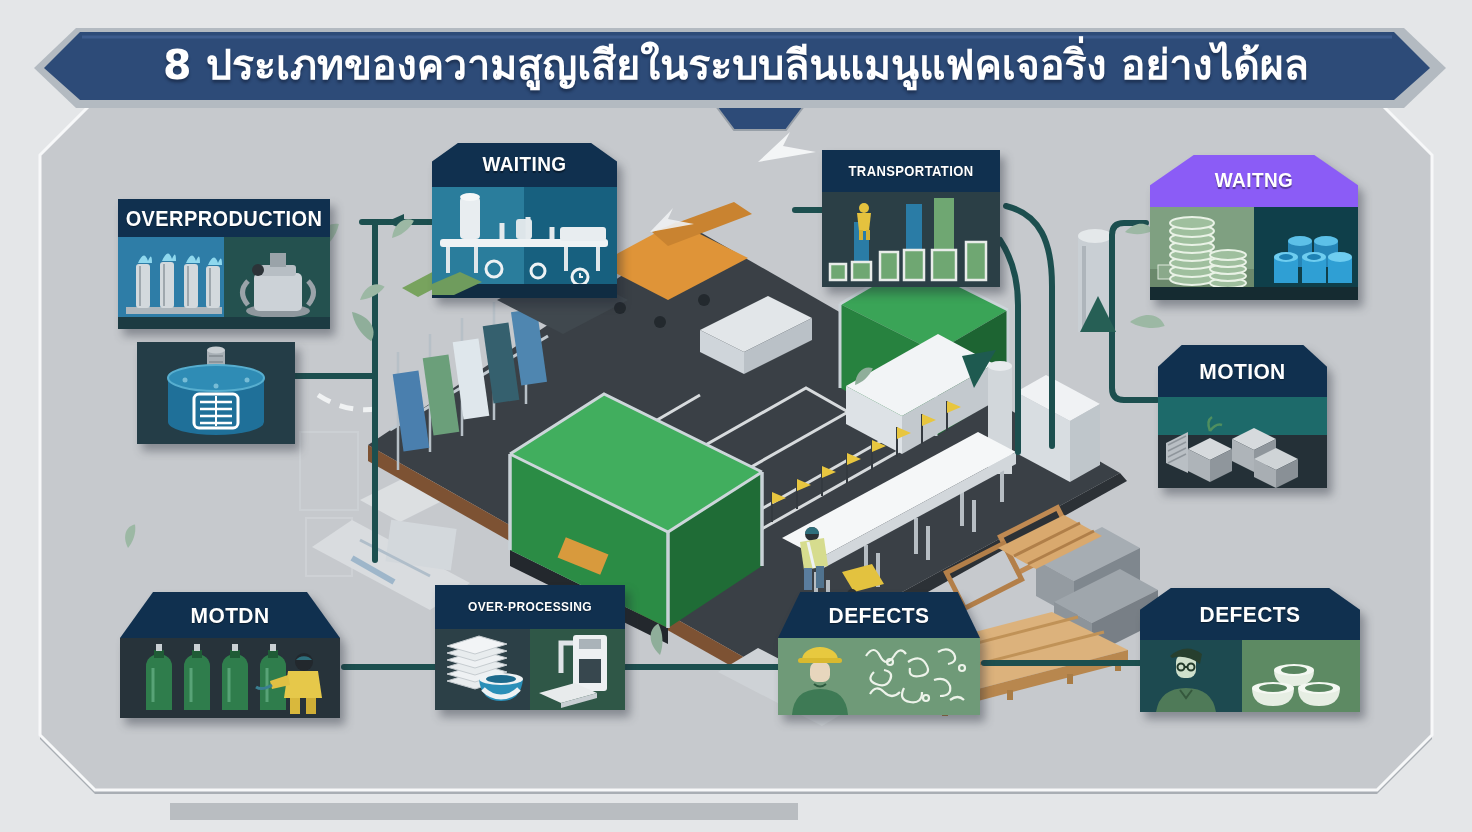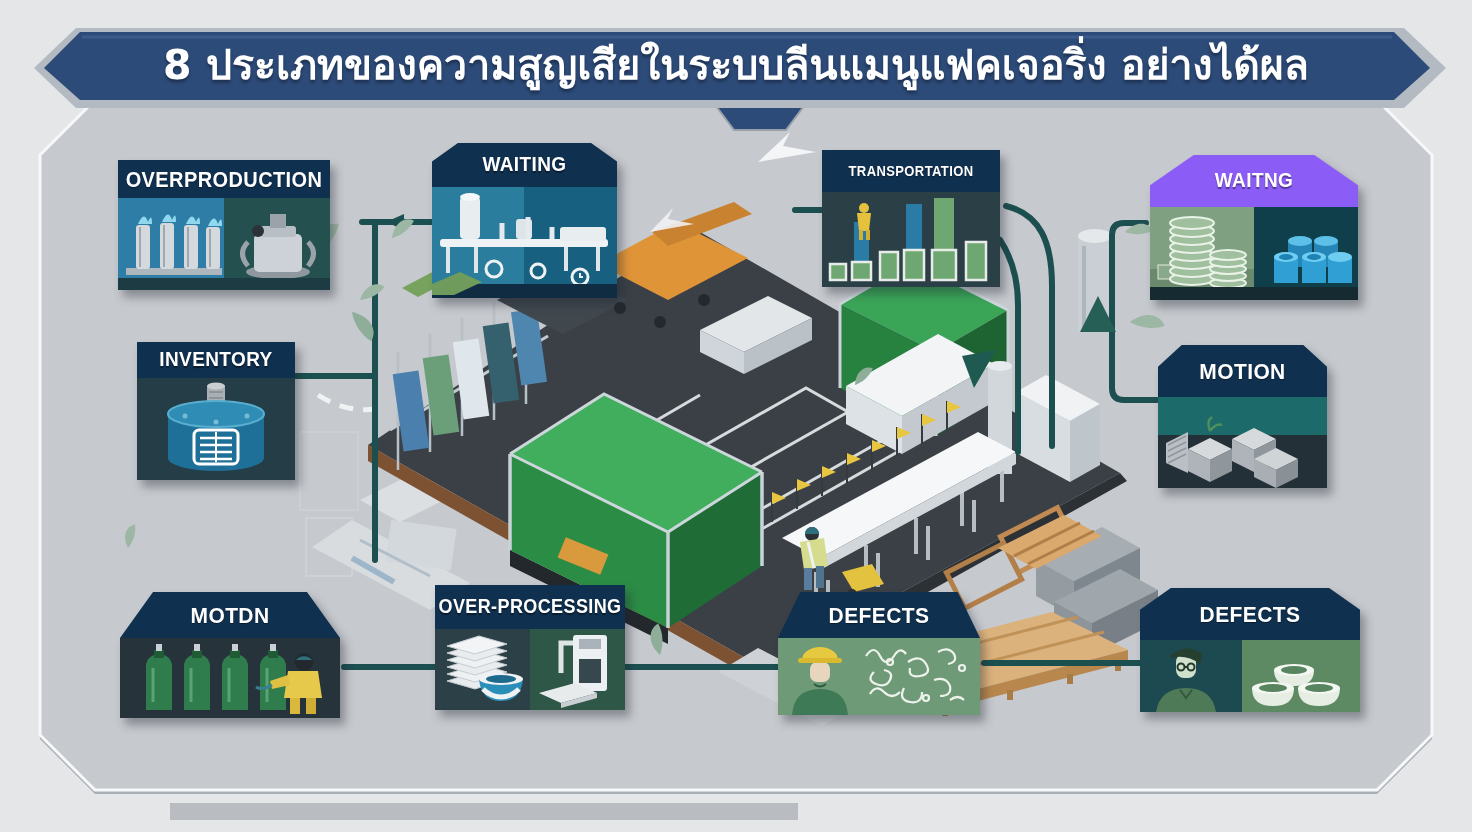--- a/index.html
+++ b/index.html
@@ -206,21 +206,21 @@
     <use href="#leafP" fill="#9cb8a4" transform="translate(128,548) rotate(-60) scale(.7)"></use>
   </g>
 
   <polygon points="758,162 816,152 783,146 790,132" fill="#f3f5f6"></polygon>
   <polygon points="650,232 694,224 668,219 673,208" fill="#eef1f3" opacity=".9"></polygon>
 </svg>
 
 <div class="banner-text">8 ประเภทของความสูญเสียในระบบลีนแมนูแฟคเจอริ่ง อย่างได้ผล</div>
 
 <div class="box" style="left:118px;top:160px;width:212px;height:130px;">
-  <div class="hdr" style="height:38px;font-size:20px;">
+  <div class="hdr" style="height:38px;font-size:20px;margin-top:39px;">
     <span>OVERPRODUCTION</span>
   </div>
   <div class="body">
     <svg width="212" height="92" viewBox="0 0 212 92">
       <rect width="106" height="92" fill="#2e7da7"></rect>
       <rect x="106" width="106" height="92" fill="#24514f"></rect>
       <rect x="8" y="70" width="96" height="7" fill="#aeb7bd"></rect>
       <g>
         <path d="M20,26 q6,-14 10,-2 q4,-10 4,2 z" fill="#8fd8ee"></path>
         <path d="M44,24 q6,-14 10,-2 q4,-10 4,2 z" fill="#8fd8ee"></path>
@@ -332,23 +332,20 @@
             <ellipse cx="190" cy="50" rx="12" ry="5" fill="#6ecdf0"></ellipse>
         <ellipse cx="136" cy="50" rx="7" ry="3" fill="#1d81b4"></ellipse>
         <ellipse cx="164" cy="50" rx="7" ry="3" fill="#1d81b4"></ellipse>
       </g>
       <rect y="80" width="208" height="13" fill="#152b31"></rect>
     </svg>
   </div>
 </div>
 
 <div class="box" style="left:137px;top:342px;width:158px;height:138px;">
-  <div class="hdr" style="height:36px;">
-    <span>INVENTORY</span>
-  </div>
   <div class="body">
     <svg width="158" height="102" viewBox="0 0 158 102">
       <rect width="158" height="102" fill="#243d47"></rect>
       <rect x="70" y="8" width="18" height="24" fill="#a8b0b6"></rect>
       <ellipse cx="79" cy="8" rx="9" ry="3.5" fill="#c8ced2"></ellipse>
       <path d="M72,14 h14 M72,20 h14" stroke="#8d959b" stroke-width="2"></path>
       <path d="M31,36 h96 v44 a48,13 0 0 1 -96,0 z" fill="#1f7099"></path>
       <ellipse cx="79" cy="36" rx="48" ry="13" fill="#2f8cb5" stroke="#57aecf" stroke-width="2"></ellipse>
       <circle cx="48" cy="38" r="2.5" fill="#77bcd6"></circle>
           <circle cx="110" cy="38" r="2.5" fill="#77bcd6"></circle>
@@ -415,21 +412,21 @@
         <polygon points="168,37 150,43 152,51 170,47" fill="#e0c044"></polygon>
         <path d="M152,47 q-10,6 -16,2" stroke="#3a7f91" stroke-width="3" fill="none"></path>
         <rect x="170" y="60" width="10" height="16" fill="#d9b83c"></rect>
         <rect x="186" y="60" width="10" height="16" fill="#cfae36"></rect>
       </g>
     </svg>
   </div>
 </div>
 
 <div class="box" style="left:435px;top:585px;width:190px;height:125px;">
-  <div class="hdr" style="height:44px;font-size:18px;">
+  <div class="hdr" style="height:44px;font-size:12px;">
     <span>OVER-PROCESSING</span>
   </div>
   <div class="body">
     <svg width="190" height="81" viewBox="0 0 190 81">
       <rect width="95" height="81" fill="#2c4047"></rect>
       <rect x="95" width="95" height="81" fill="#2f5747"></rect>
       <g>
         <polygon points="12,52 44,42 72,50 40,60" fill="#e8ecee" stroke="#c6ccd0"></polygon>
         <polygon points="12,45 44,35 72,43 40,53" fill="#eef1f3" stroke="#c6ccd0"></polygon>
         <polygon points="12,38 44,28 72,36 40,46" fill="#e8ecee" stroke="#c6ccd0"></polygon>

